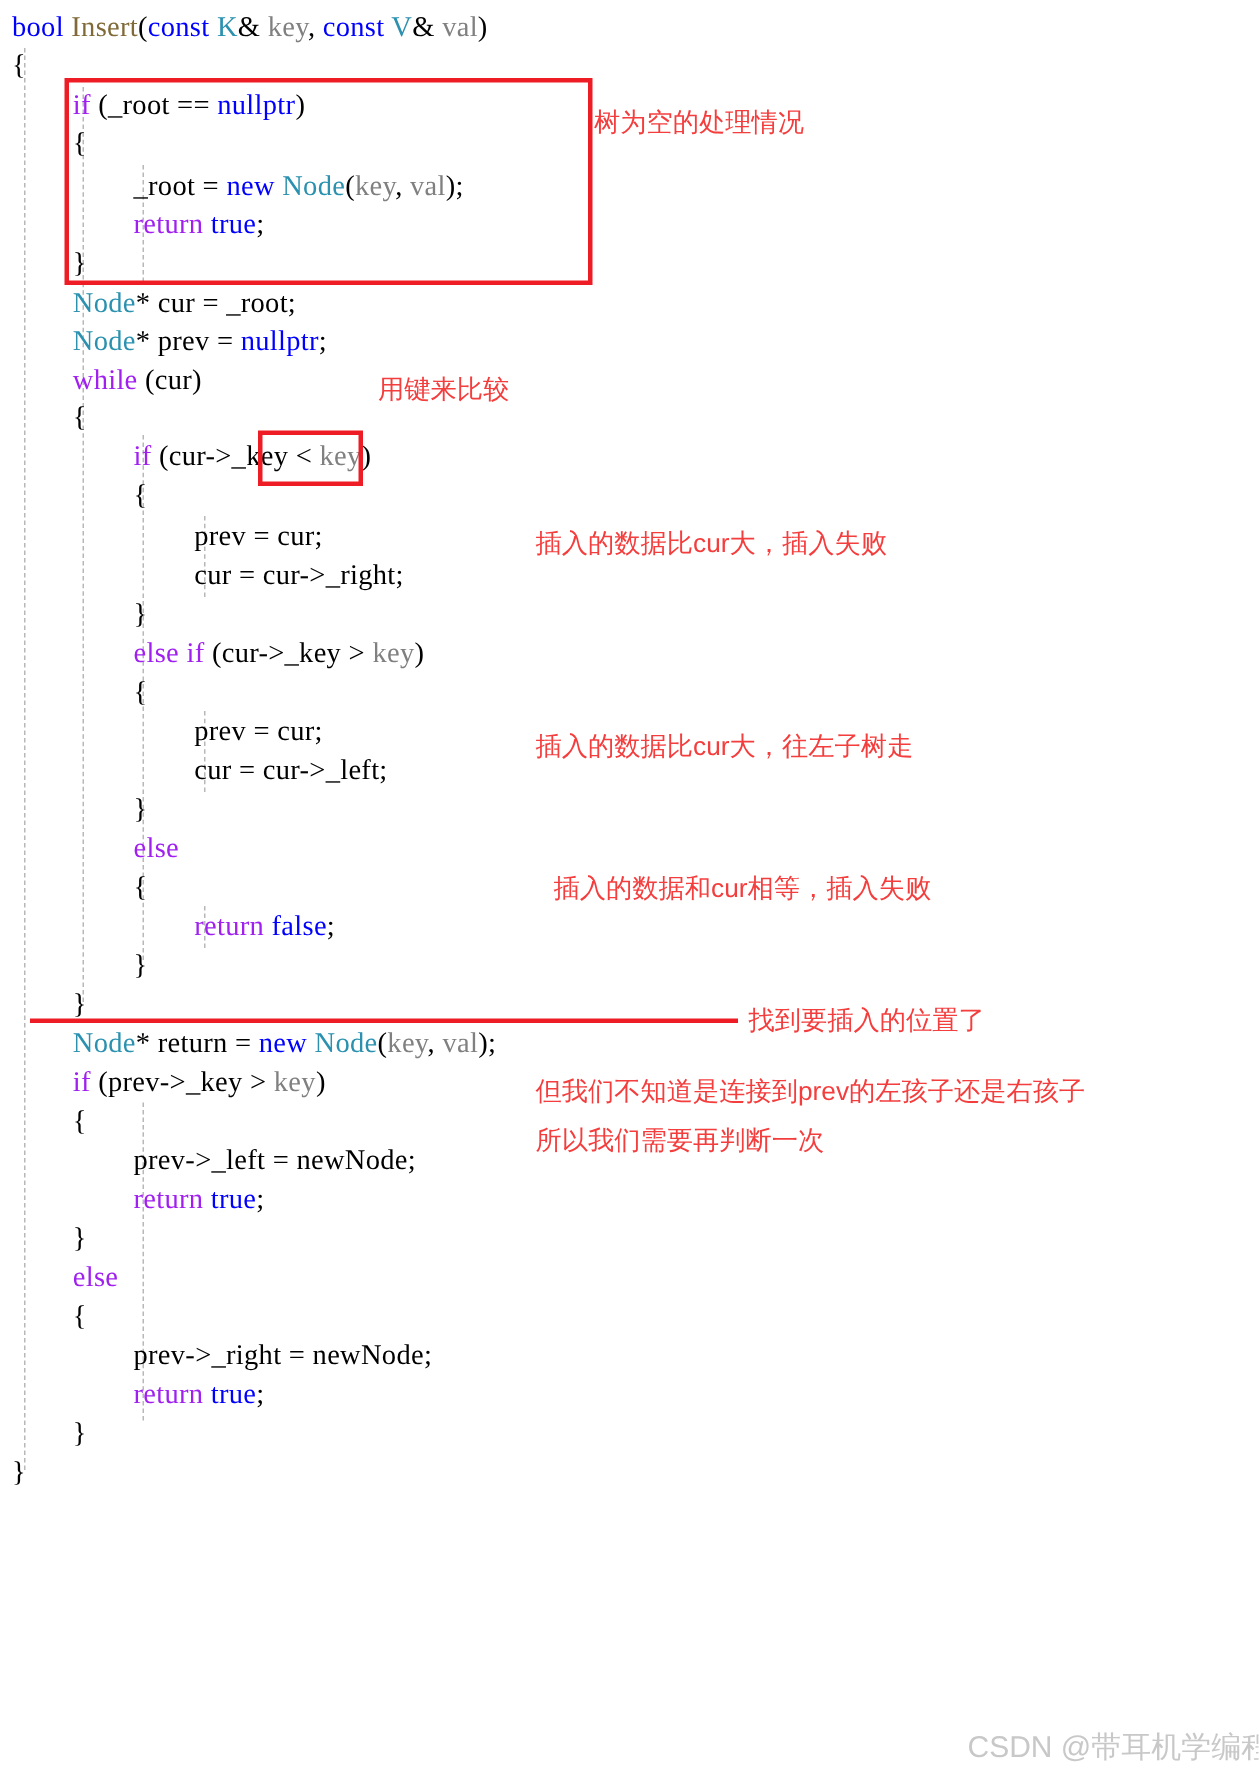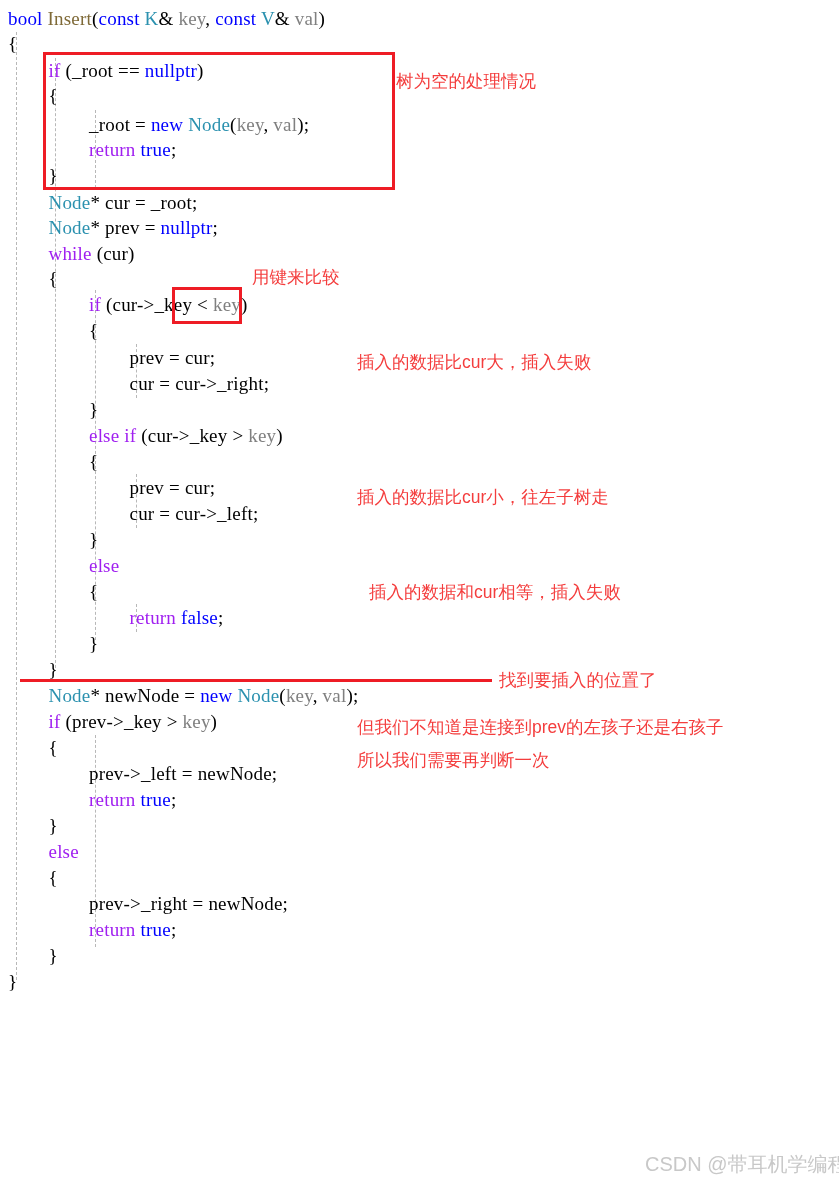--- a/index.html
+++ b/index.html
@@ -125,21 +125,21 @@
       <div class="code-line" style="top: 423px; left: 89px;"><span class="t-kw">else</span><span class="t-plain"> </span><span class="t-kw">if</span><span class="t-plain"> (cur-&gt;_key &gt; </span><span class="t-param">key</span><span class="t-plain">)</span></div>
       <div class="code-line" style="top: 449px; left: 89px;"><span class="t-plain">{</span></div>
       <div class="code-line" style="top: 475px; left: 129.5px;"><span class="t-plain">prev = cur;</span></div>
       <div class="code-line" style="top: 501px; left: 129.5px;"><span class="t-plain">cur = cur-&gt;_left;</span></div>
       <div class="code-line" style="top: 527px; left: 89px;"><span class="t-plain">}</span></div>
       <div class="code-line" style="top: 553px; left: 89px;"><span class="t-kw">else</span></div>
       <div class="code-line" style="top: 579px; left: 89px;"><span class="t-plain">{</span></div>
       <div class="code-line" style="top: 605px; left: 129.5px;"><span class="t-kw">return</span><span class="t-plain"> </span><span class="t-type">false</span><span class="t-plain">;</span></div>
       <div class="code-line" style="top: 631px; left: 89px;"><span class="t-plain">}</span></div>
       <div class="code-line" style="top: 657px; left: 48.5px;"><span class="t-plain">}</span></div>
-      <div class="code-line" style="top: 683px; left: 48.5px;"><span class="t-cls">Node</span><span class="t-plain">* newNode = </span><span class="t-type">new</span><span class="t-plain"> </span><span class="t-cls">Node</span><span class="t-plain">(</span><span class="t-param">key</span><span class="t-plain">, </span><span class="t-param">val</span><span class="t-plain">);</span></div>
+      <div class="code-line" style="top: 683px; left: 48.5px;"><span class="t-cls">Node</span><span class="t-plain">* return = </span><span class="t-type">new</span><span class="t-plain"> </span><span class="t-cls">Node</span><span class="t-plain">(</span><span class="t-param">key</span><span class="t-plain">, </span><span class="t-param">val</span><span class="t-plain">);</span></div>
       <div class="code-line" style="top: 709px; left: 48.5px;"><span class="t-kw">if</span><span class="t-plain"> (prev-&gt;_key &gt; </span><span class="t-param">key</span><span class="t-plain">)</span></div>
       <div class="code-line" style="top: 735px; left: 48.5px;"><span class="t-plain">{</span></div>
       <div class="code-line" style="top: 761px; left: 89px;"><span class="t-plain">prev-&gt;_left = newNode;</span></div>
       <div class="code-line" style="top: 787px; left: 89px;"><span class="t-kw">return</span><span class="t-plain"> </span><span class="t-type">true</span><span class="t-plain">;</span></div>
       <div class="code-line" style="top: 813px; left: 48.5px;"><span class="t-plain">}</span></div>
       <div class="code-line" style="top: 839px; left: 48.5px;"><span class="t-kw">else</span></div>
       <div class="code-line" style="top: 865px; left: 48.5px;"><span class="t-plain">{</span></div>
       <div class="code-line" style="top: 891px; left: 89px;"><span class="t-plain">prev-&gt;_right = newNode;</span></div>
       <div class="code-line" style="top: 917px; left: 89px;"><span class="t-kw">return</span><span class="t-plain"> </span><span class="t-type">true</span><span class="t-plain">;</span></div>
       <div class="code-line" style="top: 943px; left: 48.5px;"><span class="t-plain">}</span></div>
@@ -150,23 +150,23 @@
 <div id="annotation-layer">
   <div id="anno-boxes">
       <div class="anno-box" style="left: 43px; top: 52px; width: 352px; height: 138px;"></div>
       <div class="anno-box" style="left: 172px; top: 287px; width: 70px; height: 37px;"></div>
     </div>
   <div id="anno-rules">
       <div class="anno-rule" style="left: 20px; top: 679px; width: 472px;"></div>
     </div>
   <div id="anno-notes">
       <div class="anno-text" style="left: 396px; top: 70px;">树为空的处理情况</div>
-      <div class="anno-text" style="left: 252px; top: 266px; text-align: center;">用键来比较</div>
+      <div class="anno-text" style="left: 252px; top: 248px; text-align: center;">用键来比较</div>
       <div class="anno-text" style="left: 357px; top: 351px;">插入的数据比cur大，插入失败</div>
-      <div class="anno-text" style="left: 357px; top: 486px;">插入的数据比cur小，往左子树走</div>
+      <div class="anno-text" style="left: 357px; top: 486px;">插入的数据比cur大，往左子树走</div>
       <div class="anno-text" style="left: 357px; top: 581px; margin-left: 12px;">插入的数据和cur相等，插入失败</div>
       <div class="anno-text" style="left: 499px; top: 669px;">找到要插入的位置了</div>
       <div class="anno-text" style="left: 357px; top: 716px;">但我们不知道是连接到prev的左孩子还是右孩子</div>
       <div class="anno-text" style="left: 357px; top: 749px;">所以我们需要再判断一次</div>
     </div>
 </div>
 
 <div id="watermark" style="left: 645px; top: 1151px;">CSDN @带耳机学编程</div>
 
 </body></html>

